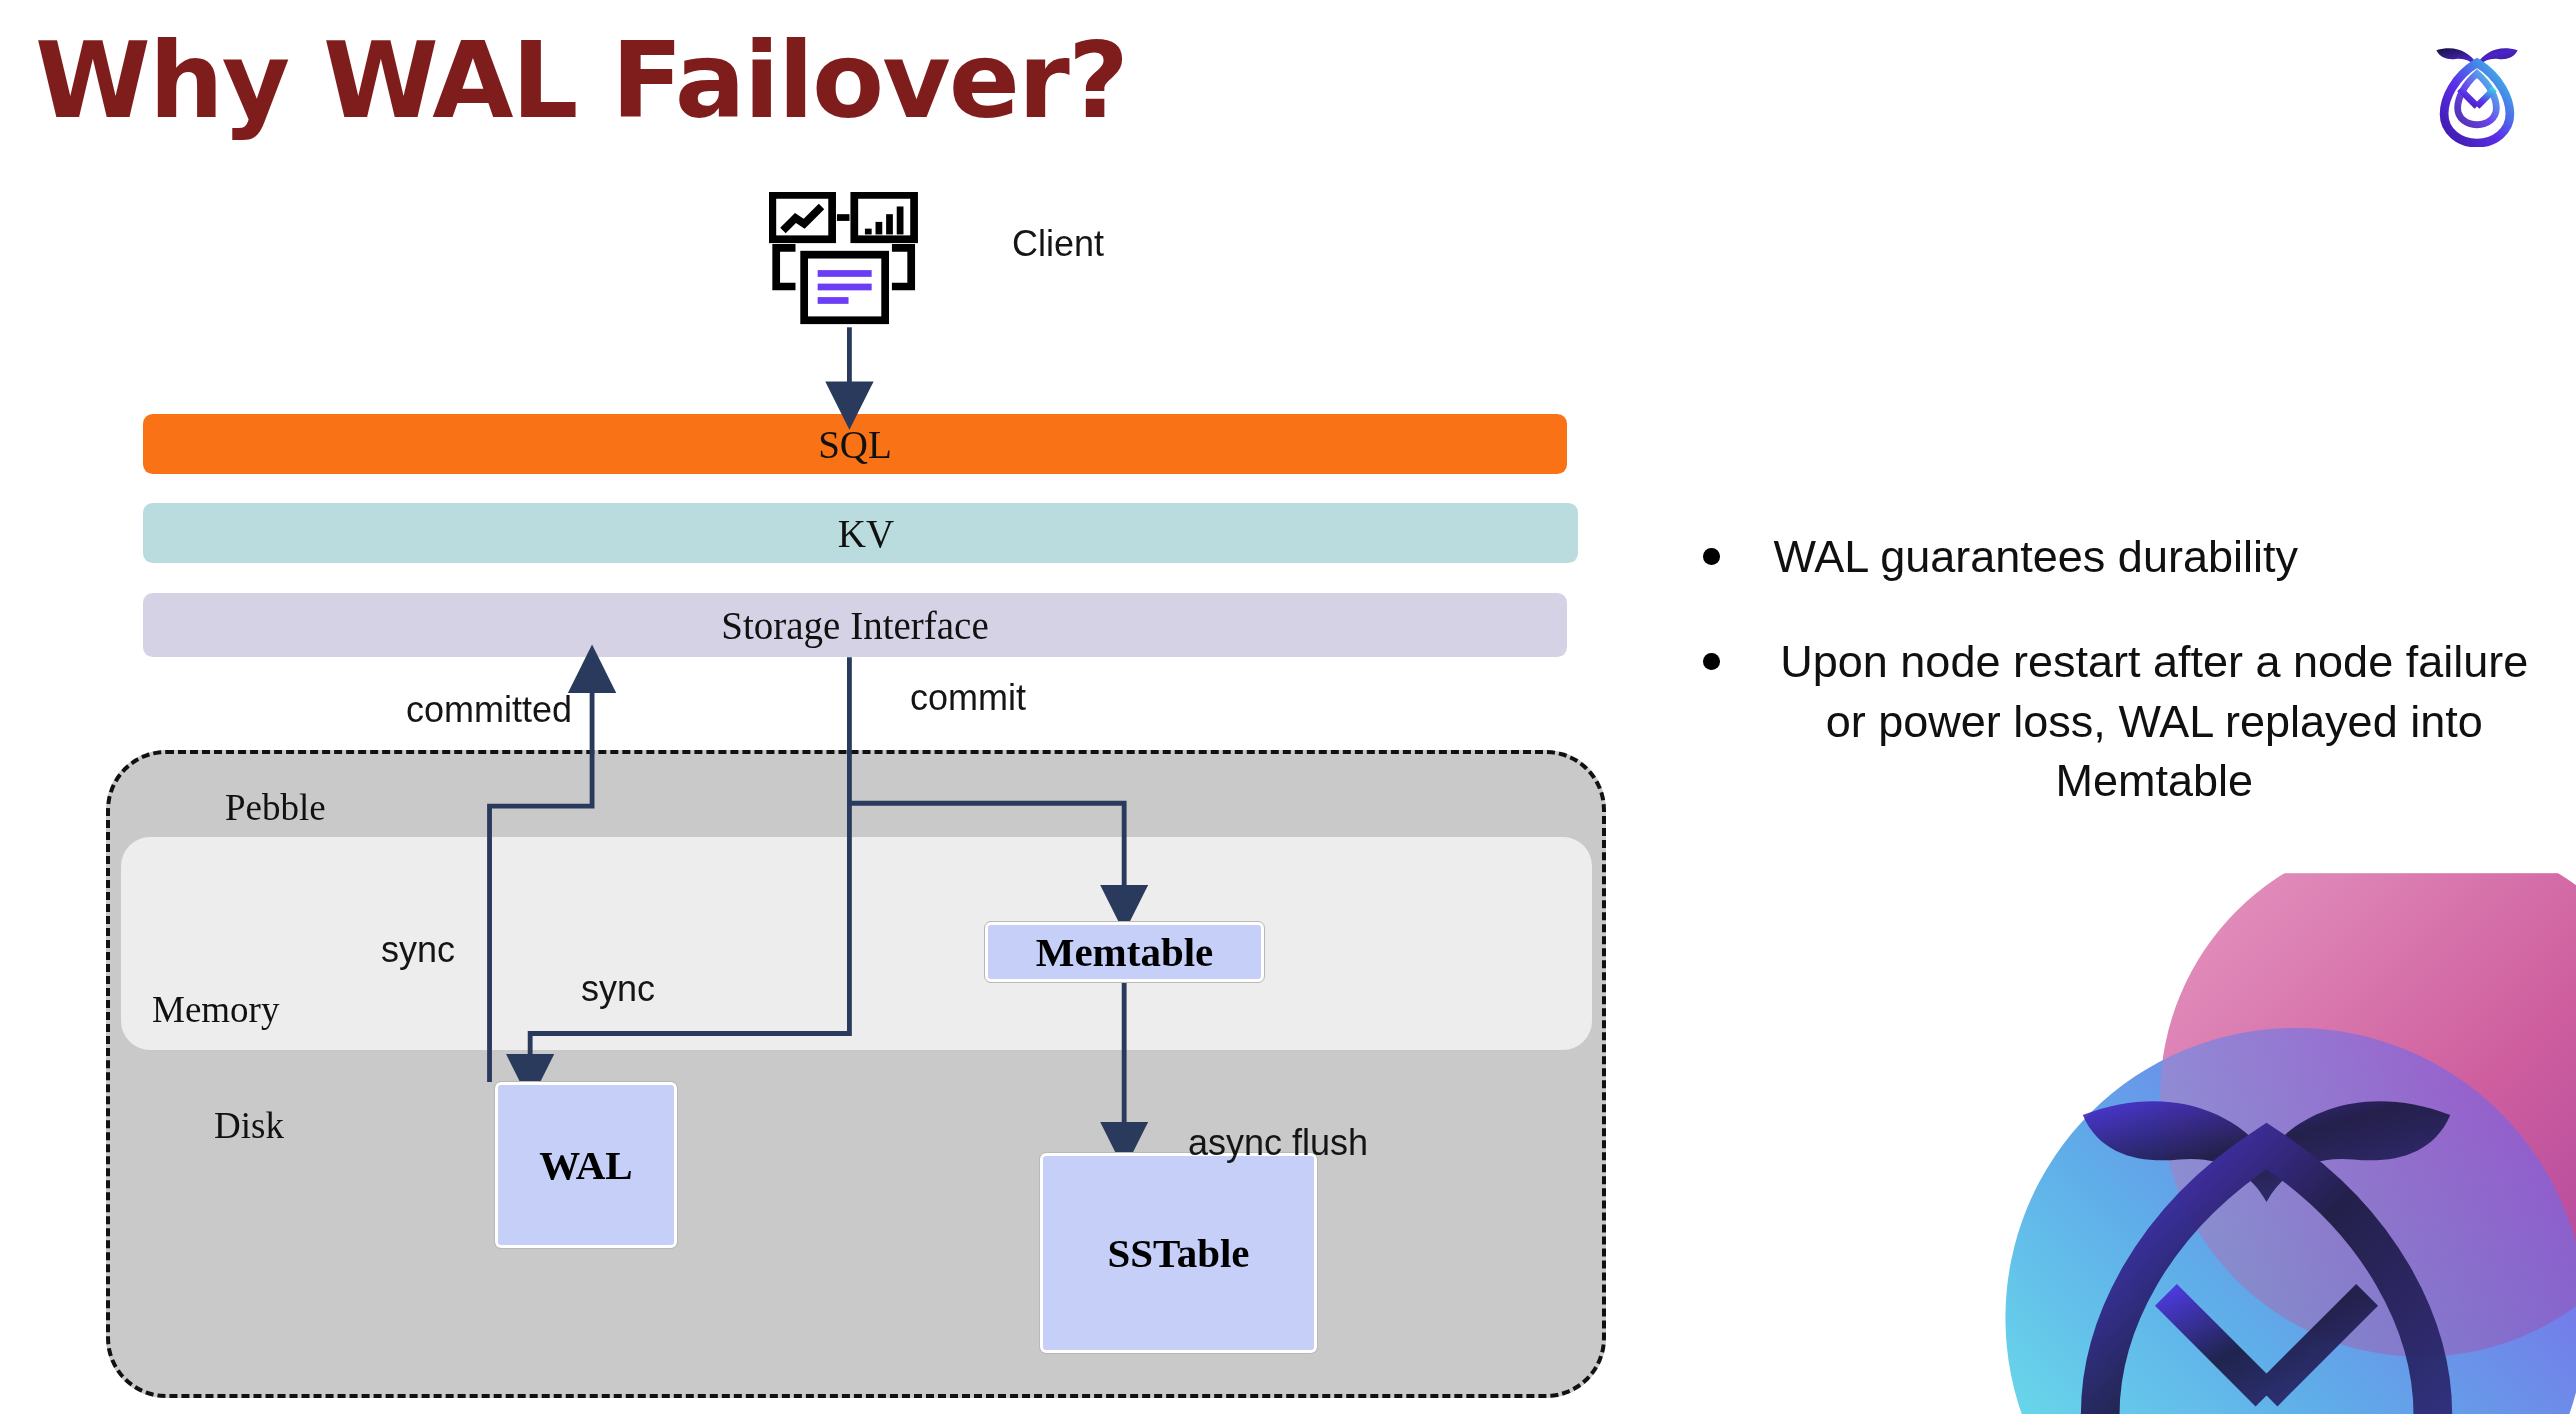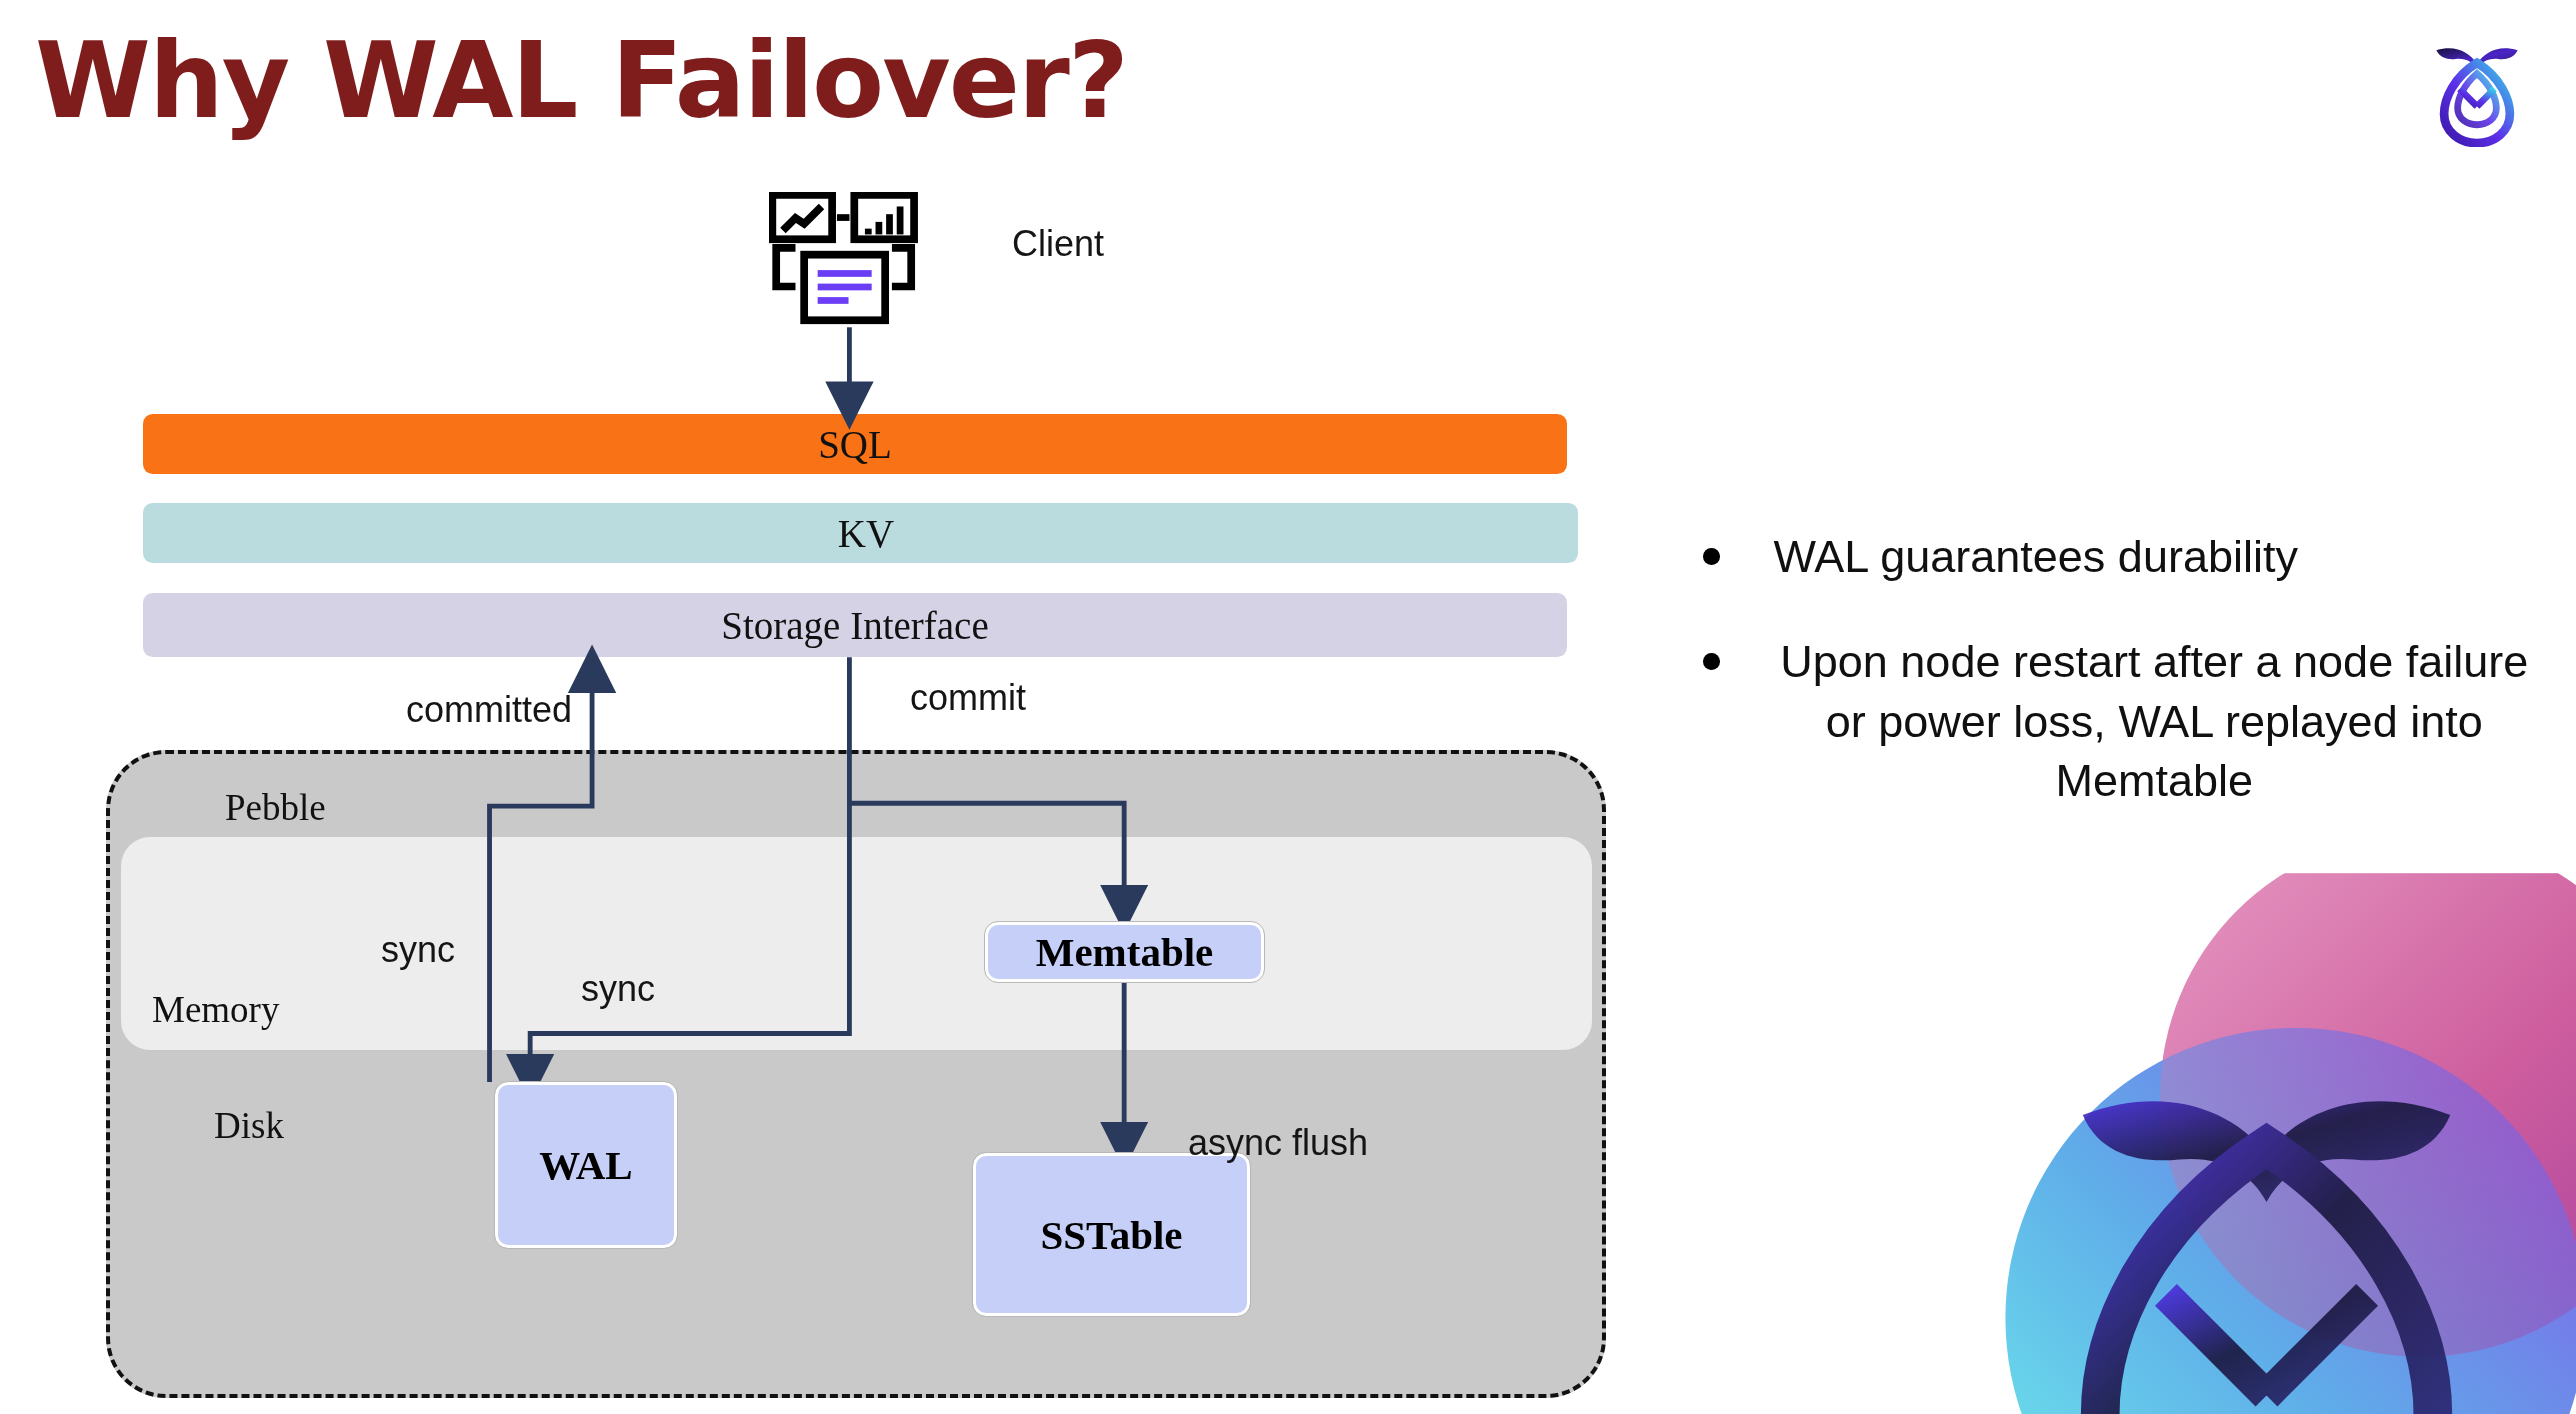--- a/index.html
+++ b/index.html
@@ -55,29 +55,29 @@
   #label-pebble{left:225px;top:786px;}
   #label-memory{left:152px;top:988px;}
   #label-disk{left:207px;top:1104px;margin-left:7px;}
 
   
   .node-box{
     position:absolute;
     background:#C5CFF8;
     border:3.9px solid #ffffff;
     outline:1.9px solid #B8B8B8;
-    border-radius:13px;
+    border-radius:6px;
     display:flex;align-items:center;justify-content:center;
     font-family:"Liberation Serif", serif;
     font-weight:bold;font-size:41px;color:#000000;
     box-sizing:border-box;
   }
   #node-memtable{left:985px;top:922px;width:279px;height:60px;}
   #node-wal{left:449px;top:1082px;width:182px;height:166px;margin-left:46px;}
-  #node-sstable{left:973px;top:1153px;width:277px;height:163px;}
+  #node-sstable{left:1040px;top:1153px;width:277px;height:200px;}
 
   
   .edge-label{
     position:absolute;
     font-family:"Liberation Sans", sans-serif;
     font-size:36px;color:#151515;white-space:nowrap;
   }
   #lbl-committed{left:406px;top:689px;}
   #lbl-commit{left:910px;top:677px;}
   #lbl-sync-1{left:381px;top:929px;}

